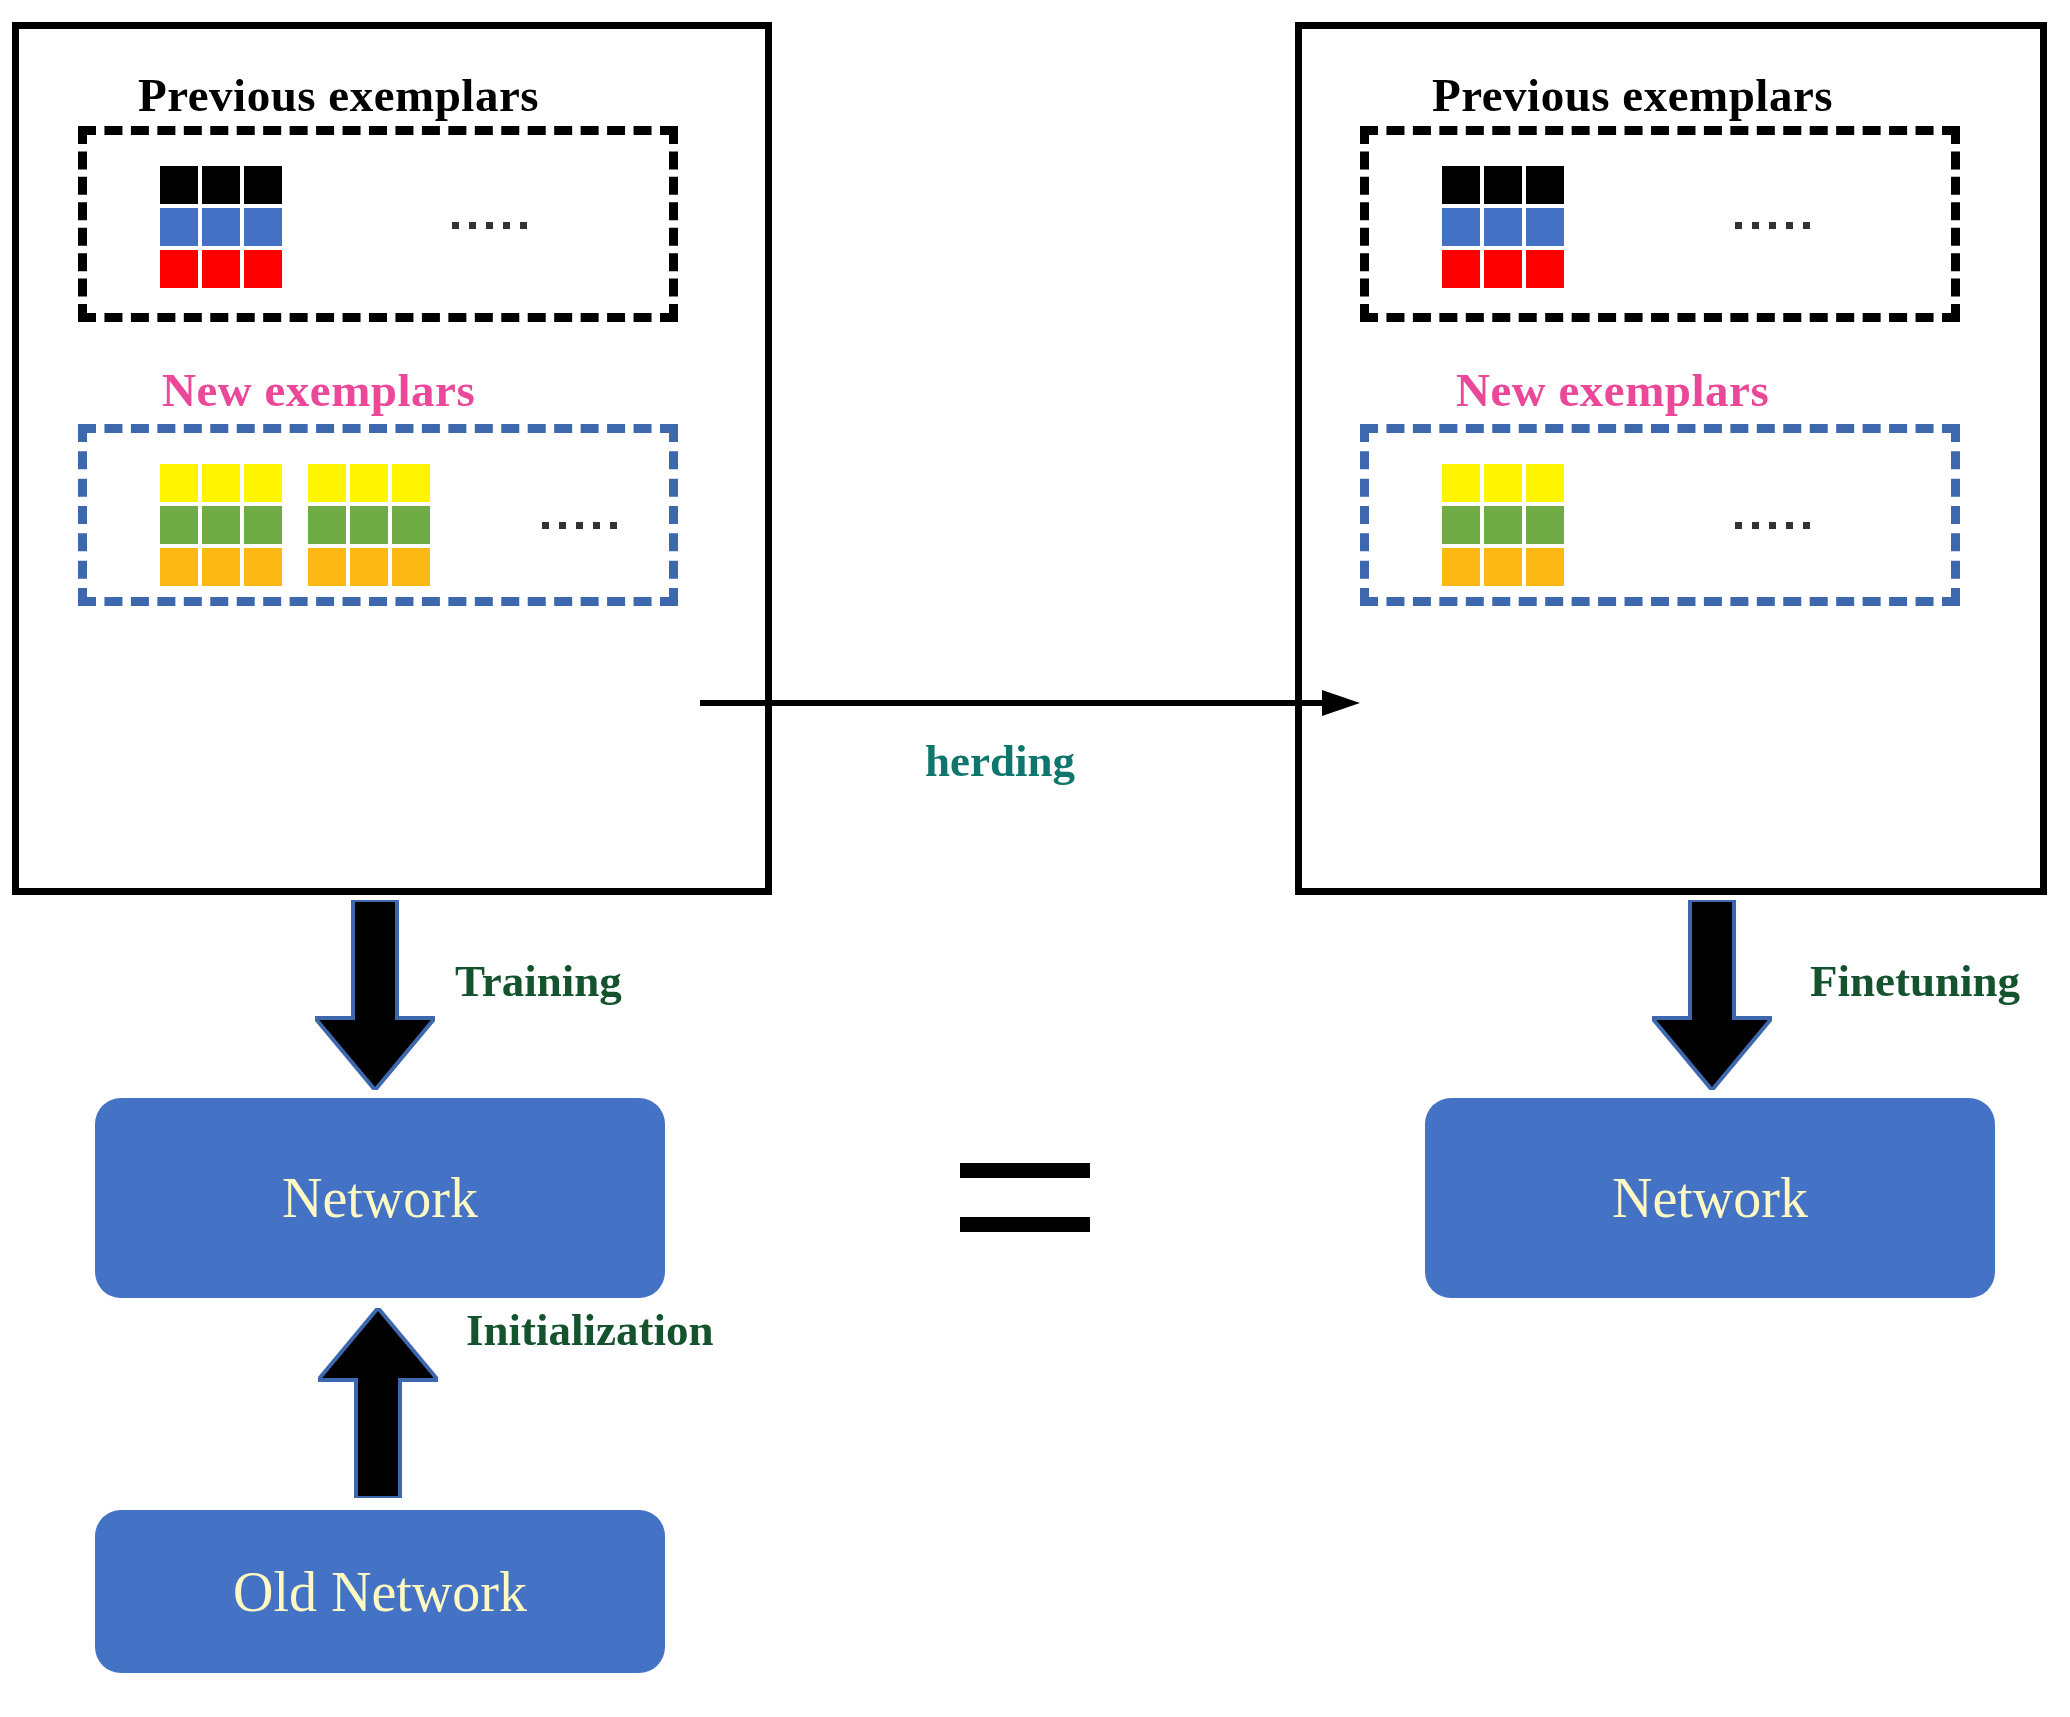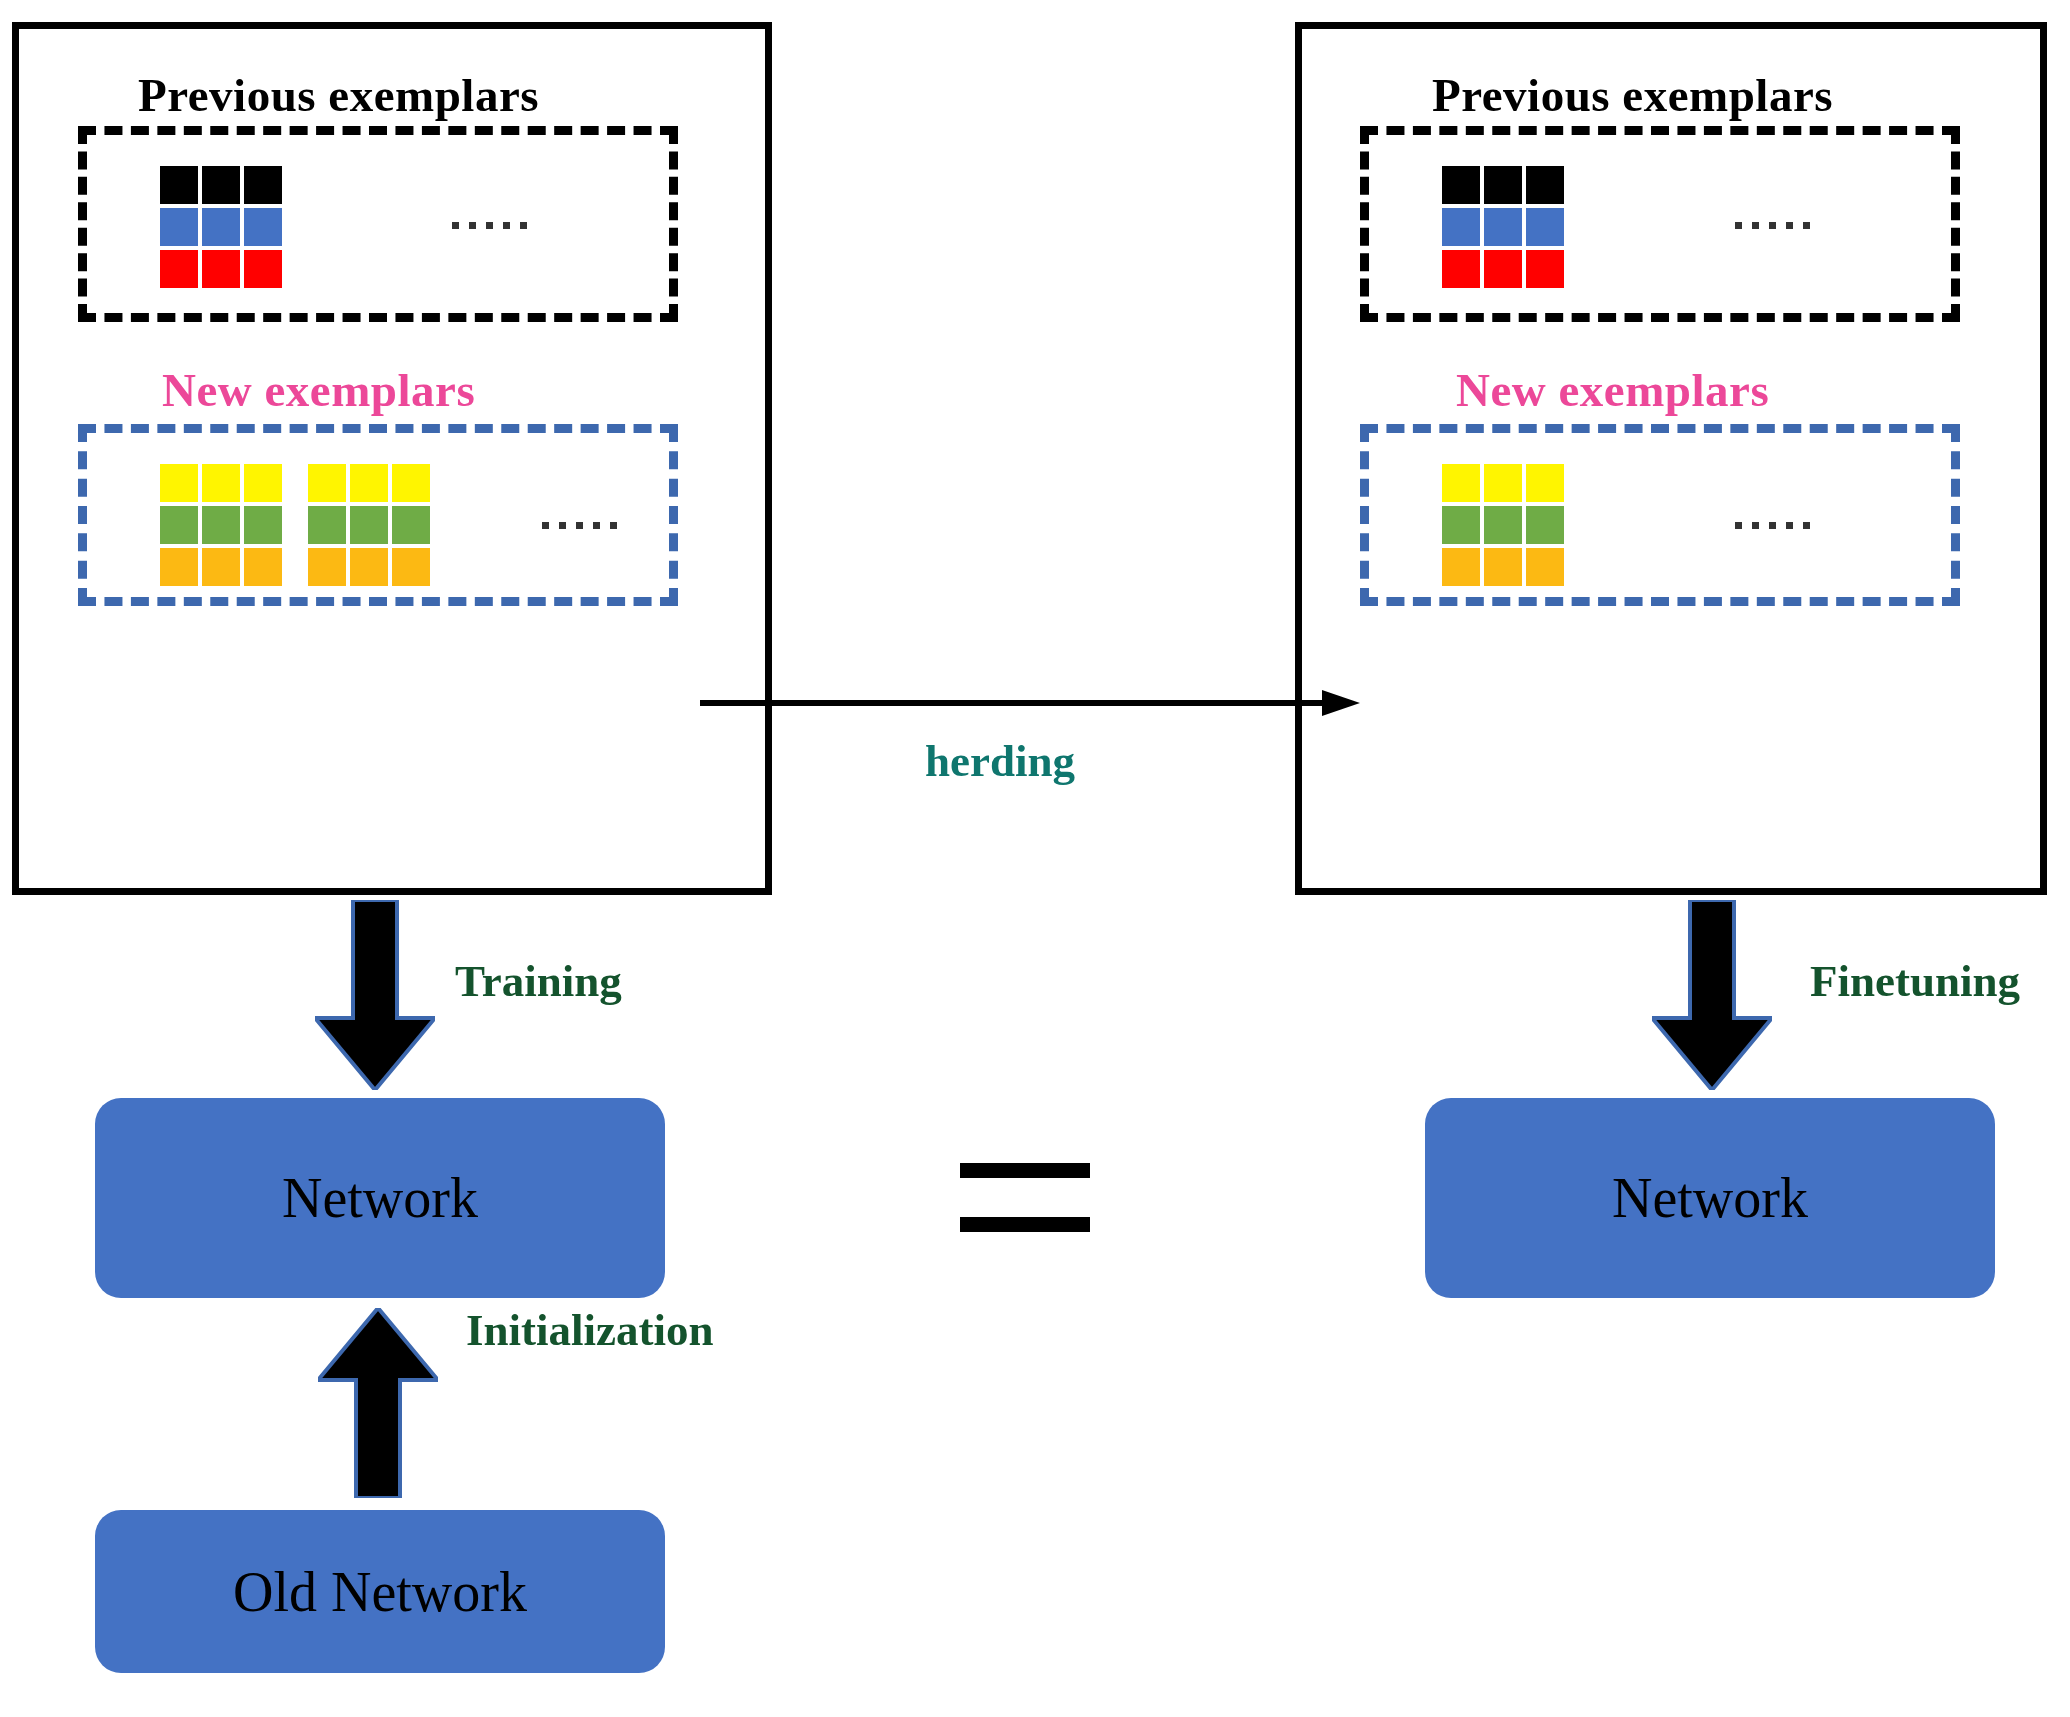--- a/index.html
+++ b/index.html
@@ -130,21 +130,21 @@
   }
 
   
   .netbox {
     position: absolute;
     background: #4472C4;
     border-radius: 26px;
     display: flex;
     align-items: center;
     justify-content: center;
-    color: #000000;
+    color: #fef9c3;
     font-size: 56px;
     font-family: "Liberation Serif", "DejaVu Serif", serif;
     font-weight: normal;
     box-sizing: border-box;
     text-align: center;
   }
   #net-left   { left: 95px;  top: 1098px; width: 570px; height: 200px; }
   #net-right  { left: 1425px; top: 1098px; width: 570px; height: 200px; }
   #net-old    { left: 95px;  top: 1510px; width: 570px; height: 163px; }
 

